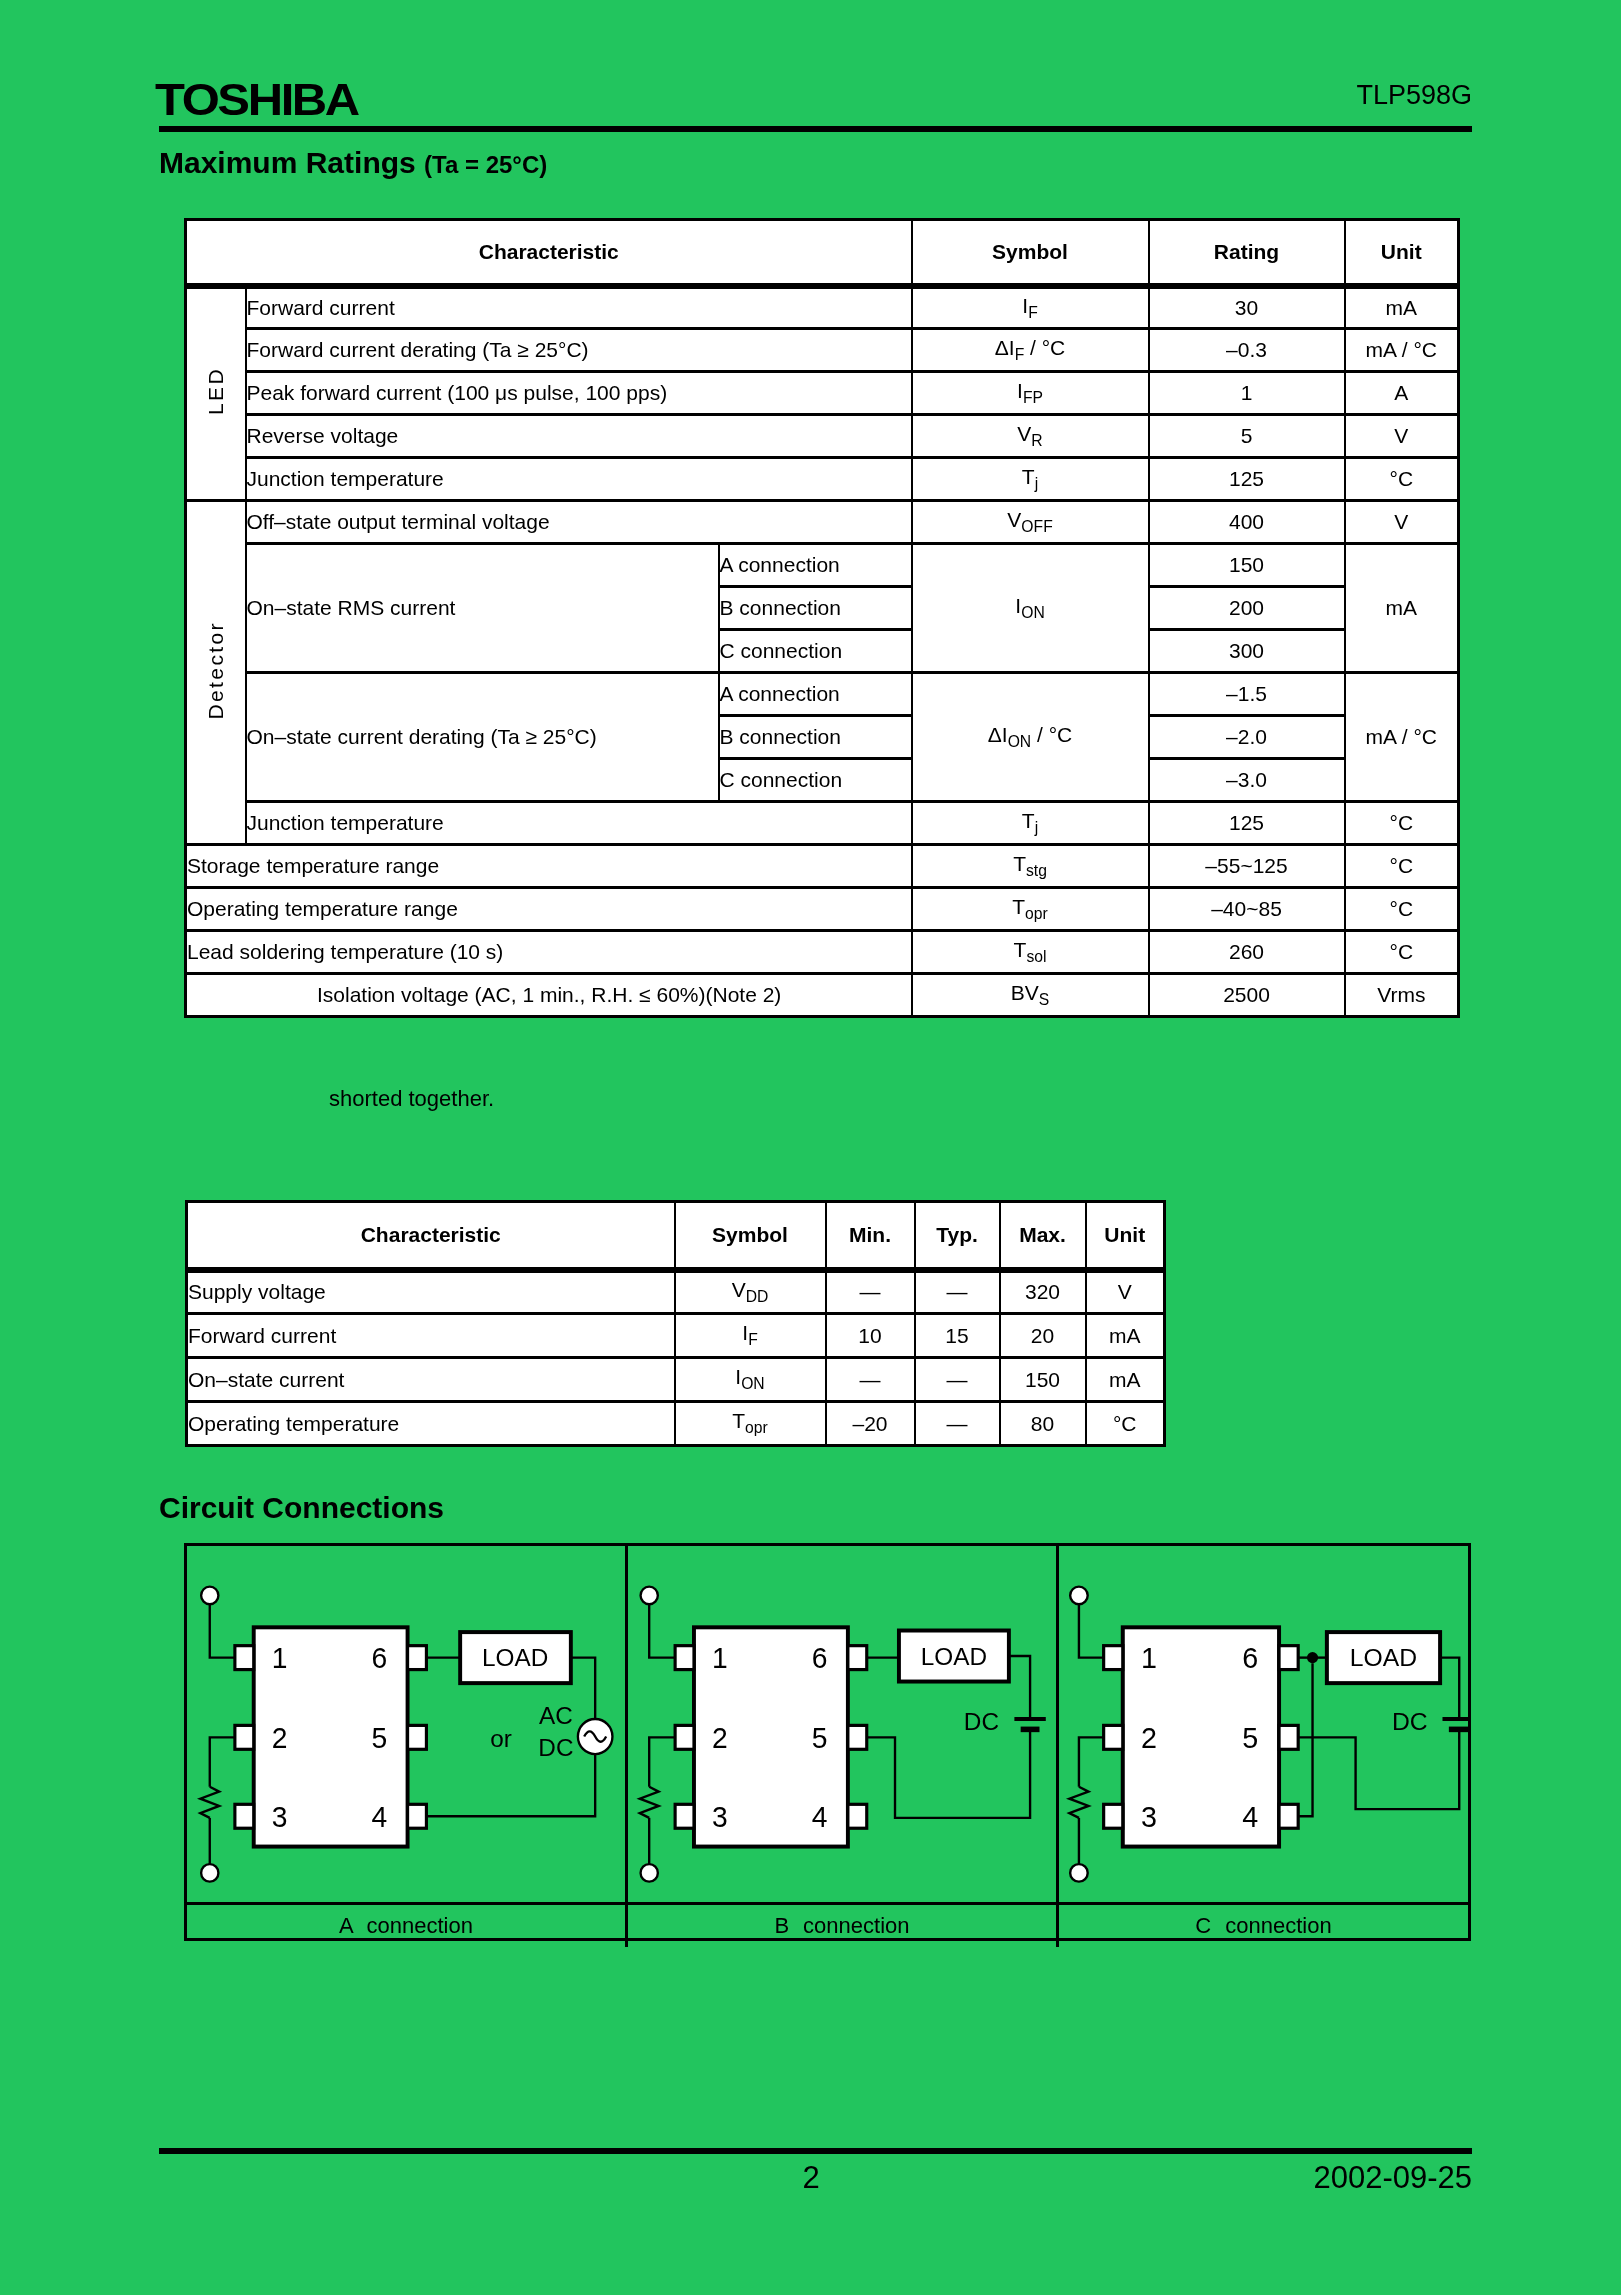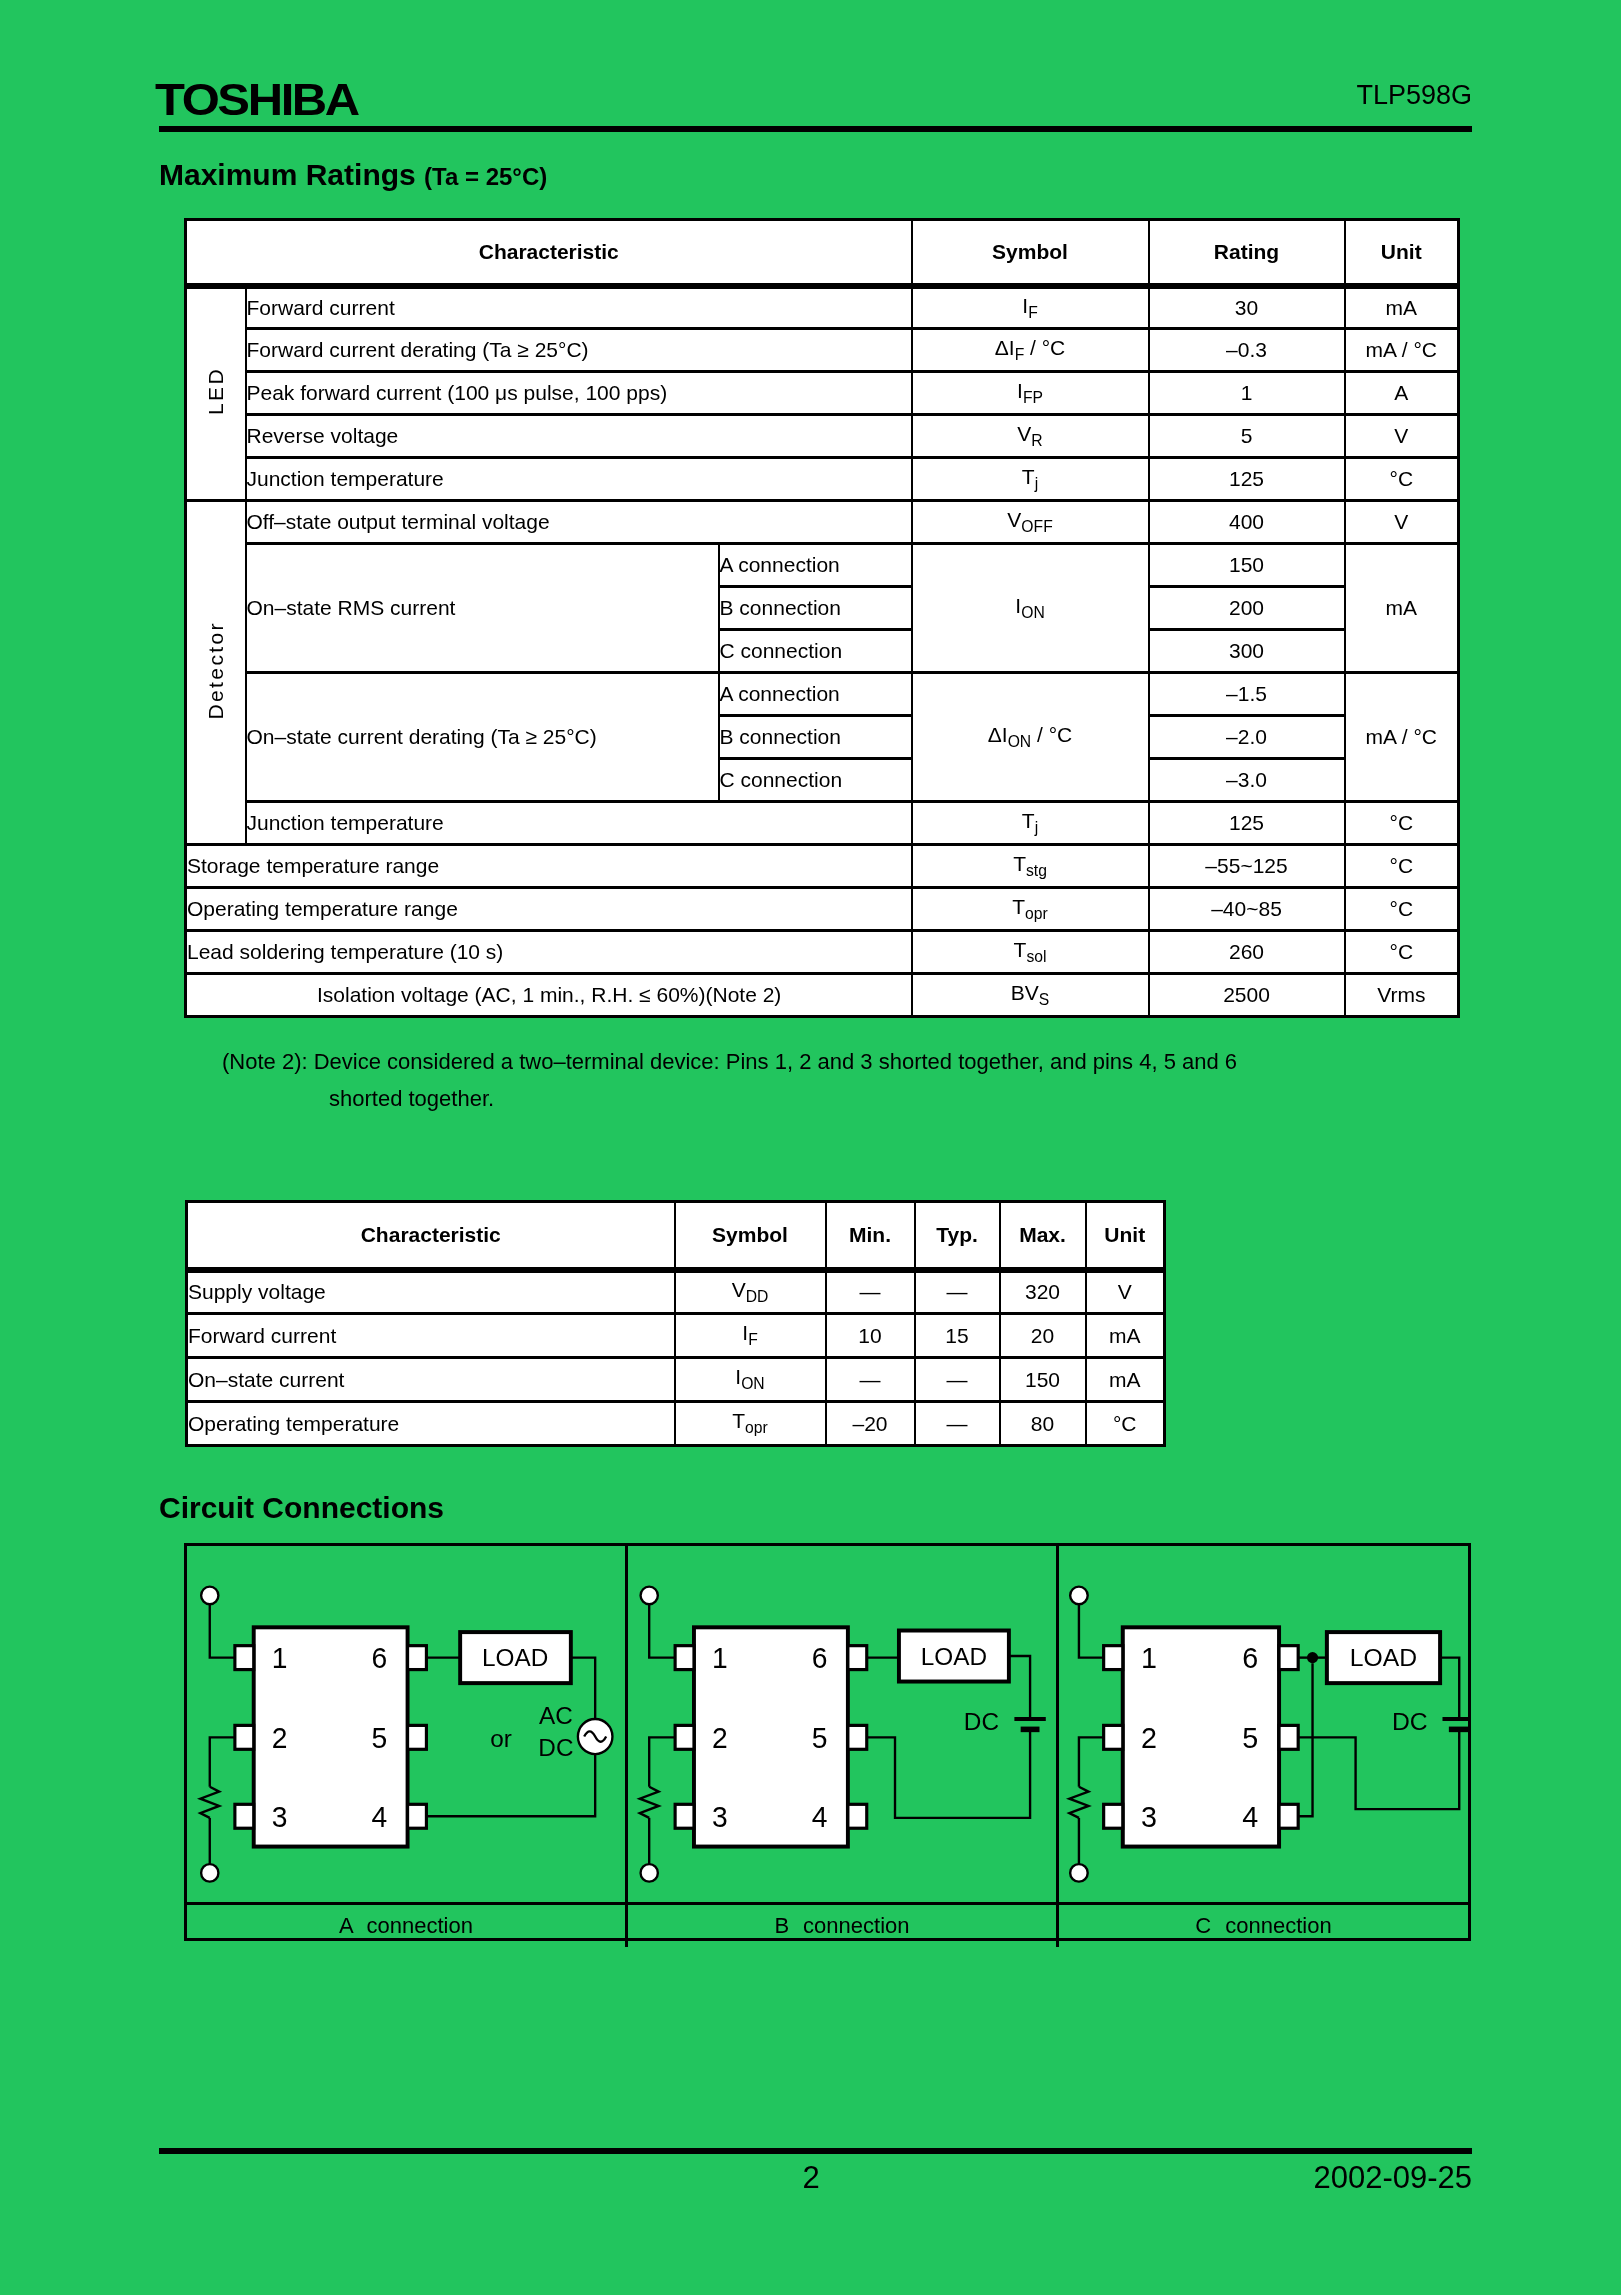--- a/index.html
+++ b/index.html
@@ -9,21 +9,21 @@
 
   
   #logo{left:155px;top:74px;font-size:49px;font-weight:800;letter-spacing:-2.4px;
         transform:scaleY(0.90);transform-origin:left top;}
   #part-number{right:150px;top:80px;font-size:27px;font-weight:400;}
   .rule{background:#000;}
   #top-rule{left:159px;top:126px;width:1313px;height:6.3px;}
 
   
   .h{font-weight:700;white-space:nowrap;}
-  #h-max{left:159px;top:158px;font-size:30px;}
+  #h-max{left:159px;top:146px;font-size:30px;}
   #h-max .suffix{font-size:24px;}
   #h-rec{left:159px;top:1150px;font-size:30px;}
   #h-cir{left:159px;top:1491px;font-size:30px;}
 
   
   table.dtable{border-collapse:collapse;table-layout:fixed;border:3.9px solid #000;background:#fff;}
   table.dtable td,table.dtable th{border:2.4px solid #000;border-top-width:3.1px;border-bottom-width:3.1px;
         padding:0;font-size:21px;font-weight:400;vertical-align:middle;overflow:hidden;}
   table.dtable thead th{border-bottom-width:6.3px;font-weight:bold;}
   td.l{text-align:left;padding-left:10.2px;margin-left:17px;}
@@ -194,21 +194,20 @@
               <span>(Note 2)</span>
             </div>
           </td>
         <td class="c"><span>BV</span><sub>S</sub></td>
         <td class="c">2500</td>
         <td class="c">Vrms</td>
       </tr>
     </tbody>
   </table>
 
-  <div class="abs note" id="note1"><span>(Note 2):</span>&nbsp;<span>Device considered a two–terminal device: Pins 1, 2 and 3 shorted together, and pins 4, 5 and 6</span></div>
   <div class="abs note" id="note2">shorted together.</div>
 
 
   <table class="abs dtable" id="t2">
     <colgroup>
         <col style="width:488px">
         <col style="width:151px">
         <col style="width:89px">
         <col style="width:85px">
         <col style="width:86px">

